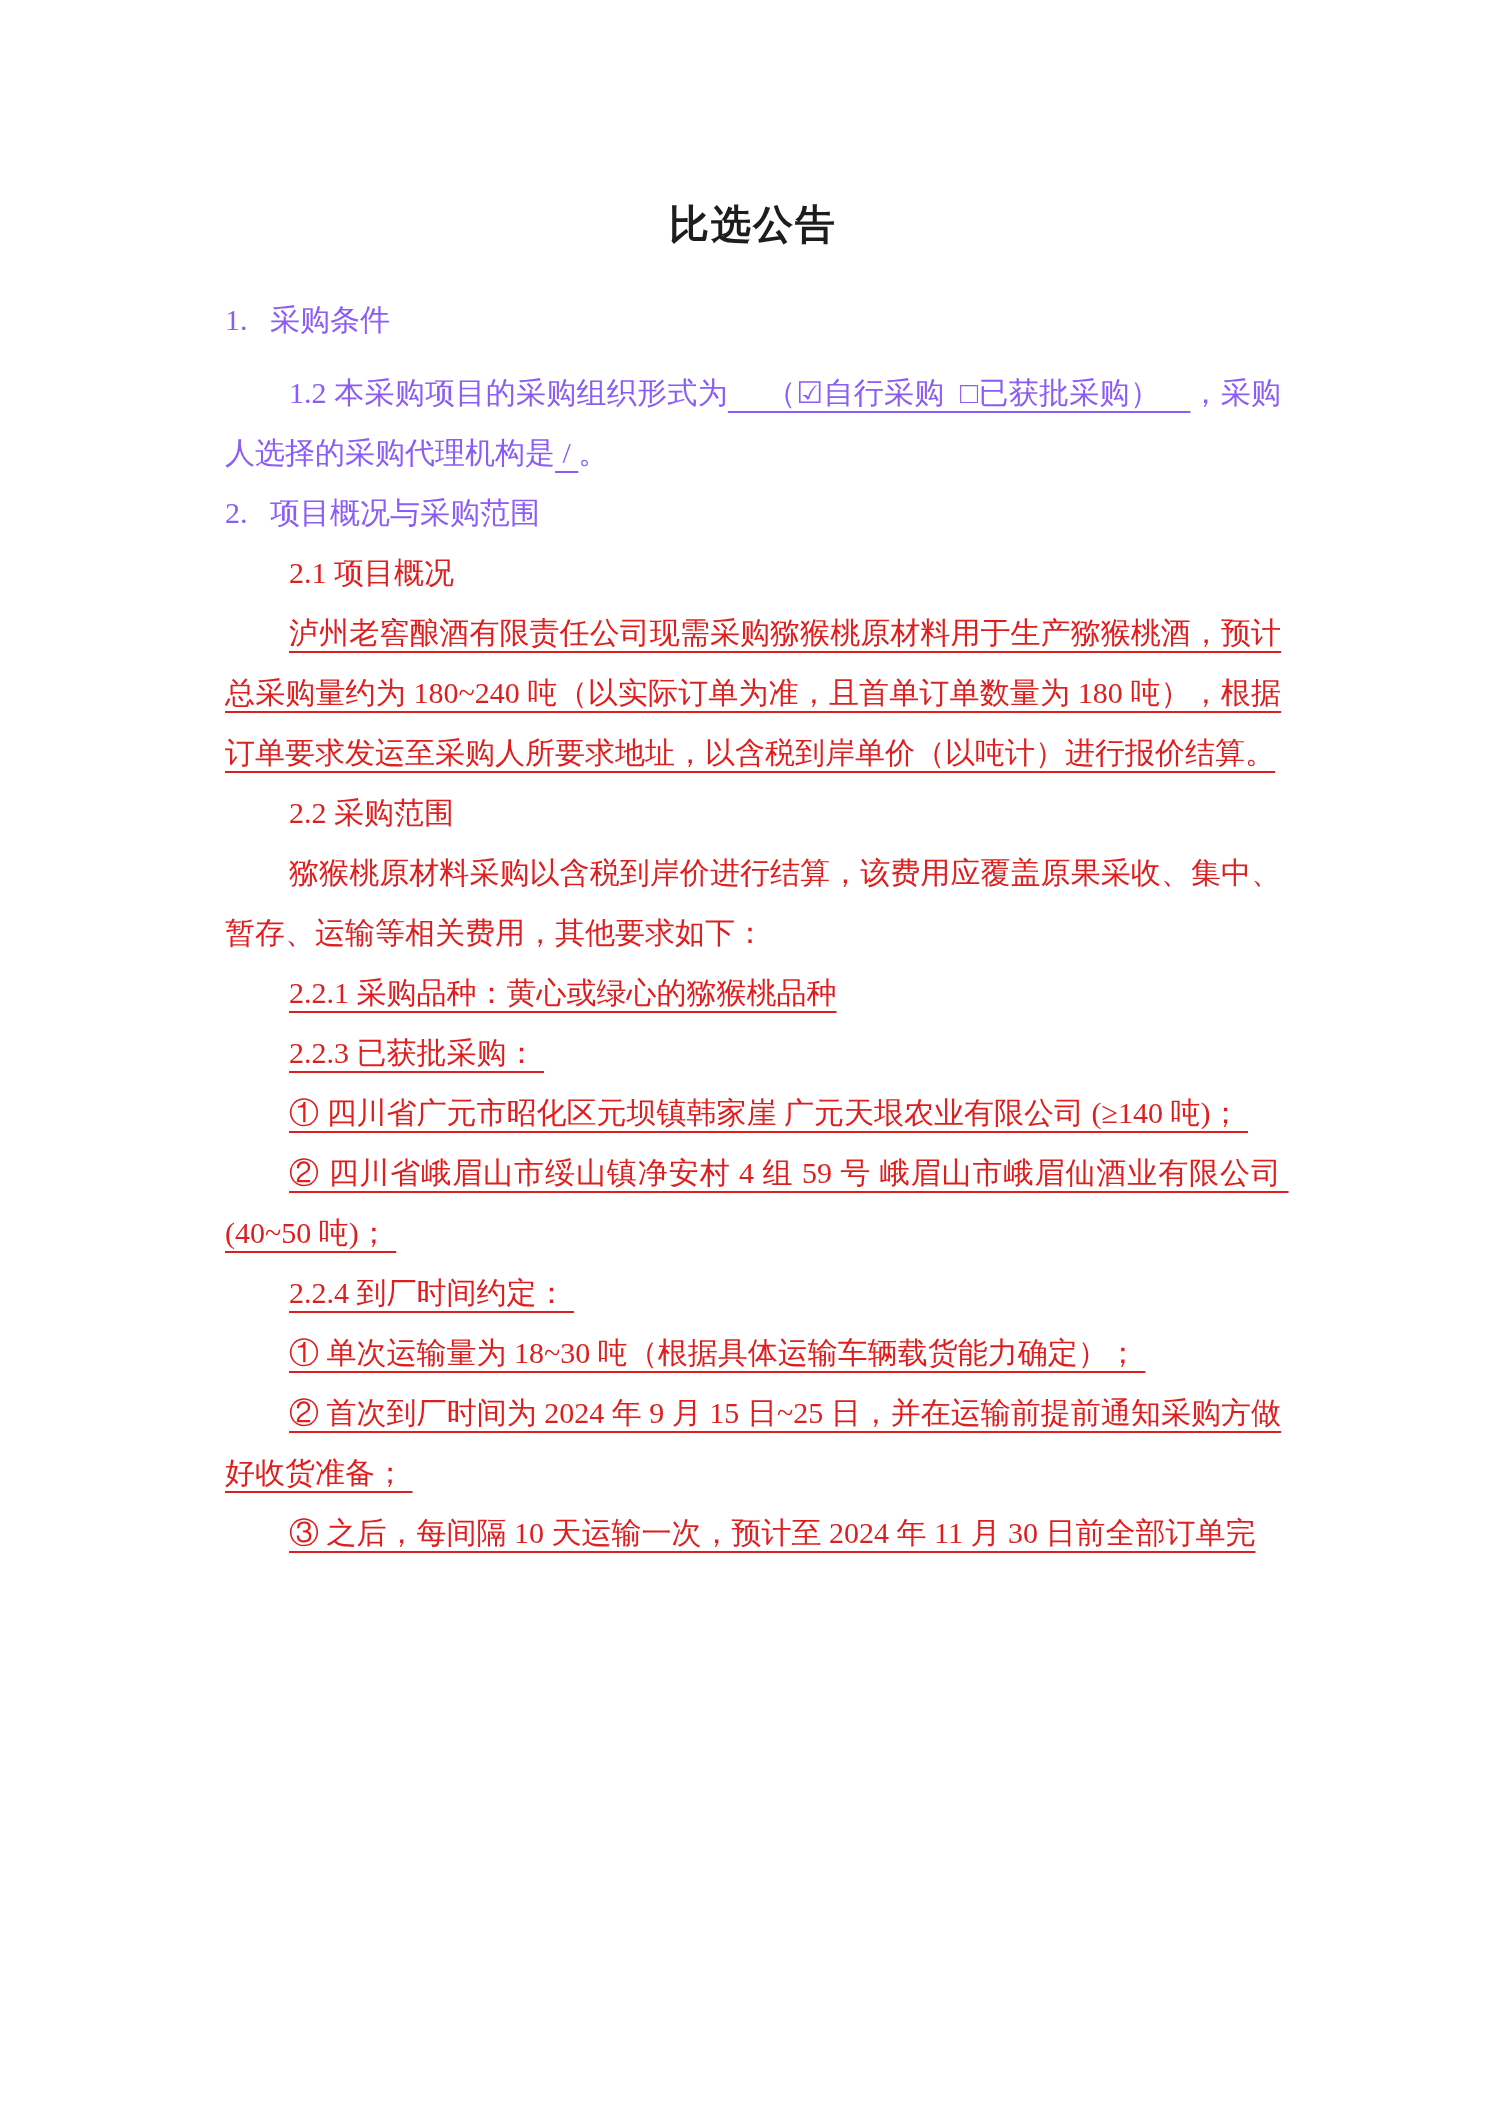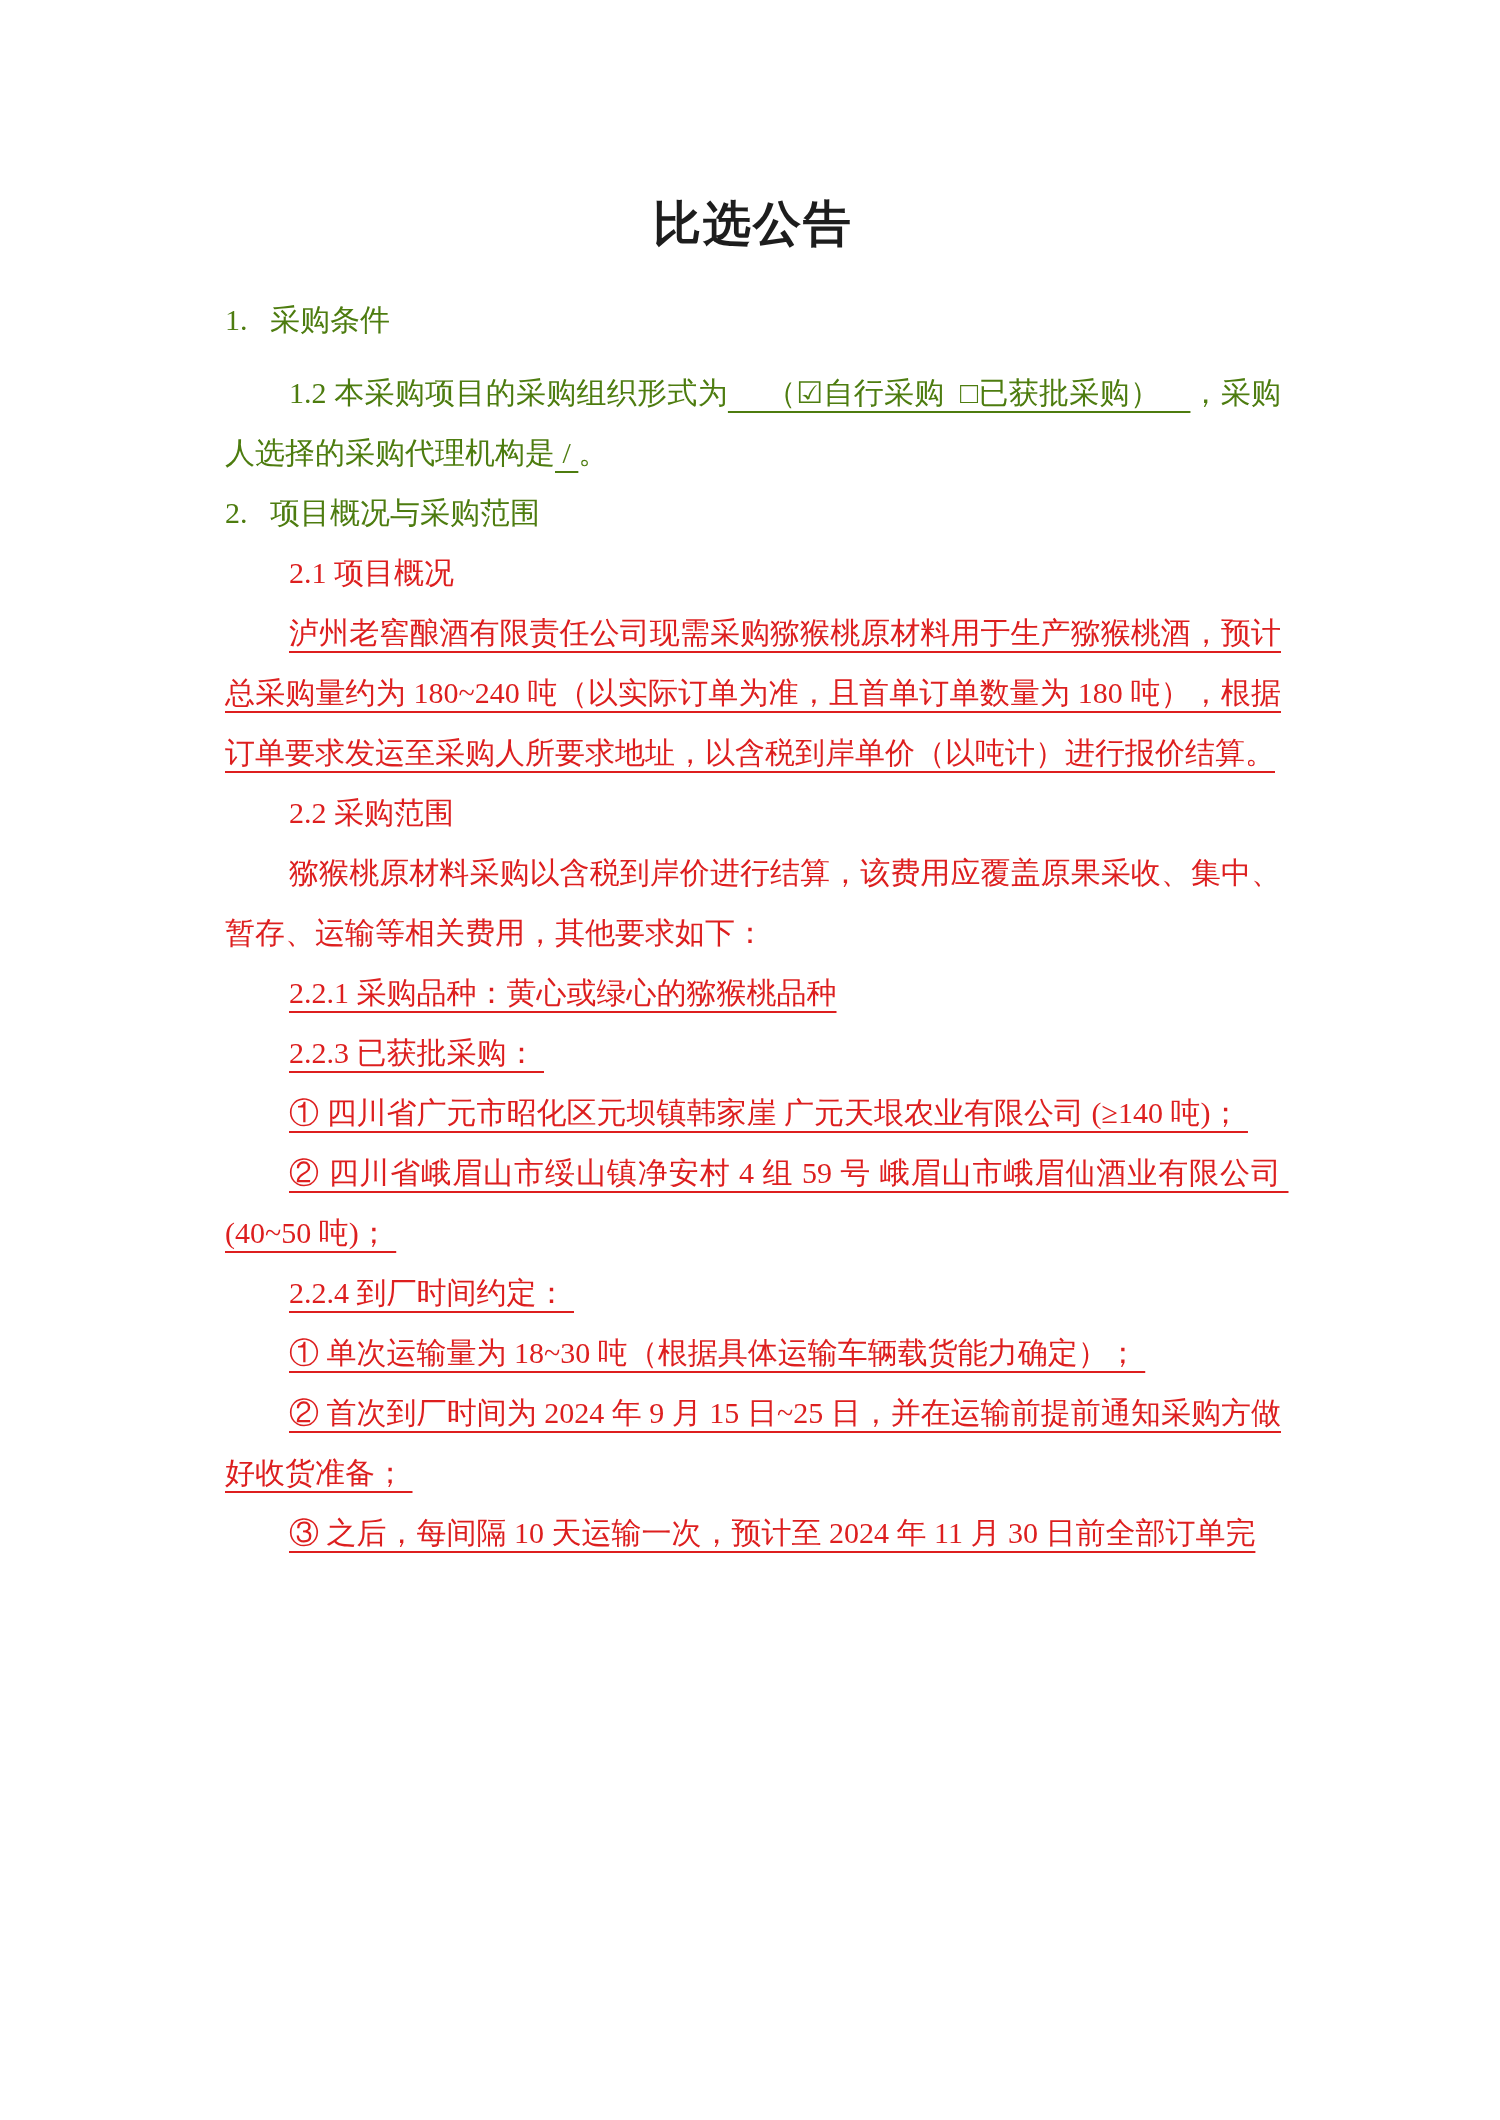--- a/index.html
+++ b/index.html
@@ -13,32 +13,32 @@
   }
   .content {
     position: absolute;
     left: 225px;
     top: 0;
     width: 1056px;
   }
   h1.doc-title {
     margin: 200px 0 42px 0;
     font-family: "Liberation Sans", "DejaVu Sans", sans-serif;
-    font-size: 48px;
+    font-size: 40px;
     line-height: 48px;
     font-weight: bold;
     text-align: center;
     color: #1d1d1d;
     letter-spacing: 2px;
   }
   p.para {
     margin: 0;
     font-size: 30px;
     line-height: 60px;
-    color: #4d7c0f;
+    color: #8b5cf6;
     text-align: justify;
     white-space: pre-wrap;
     word-break: break-all;
   }
   p.para.sp-before { margin-top: 13px; }
   p.indent { text-indent: 64px; }
   p.red { color: #dd1f1f; }
   .u, p.ul {
     text-decoration: underline;
     text-underline-offset: 8px;

